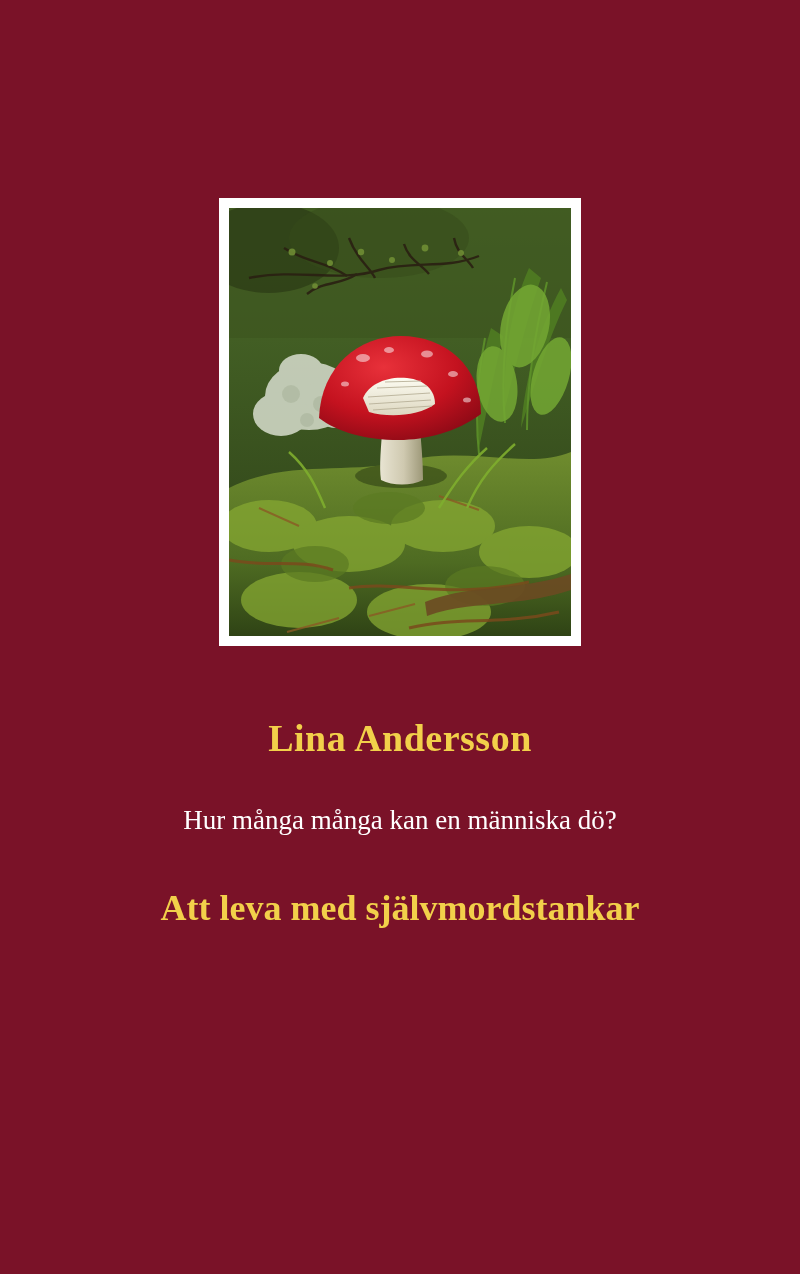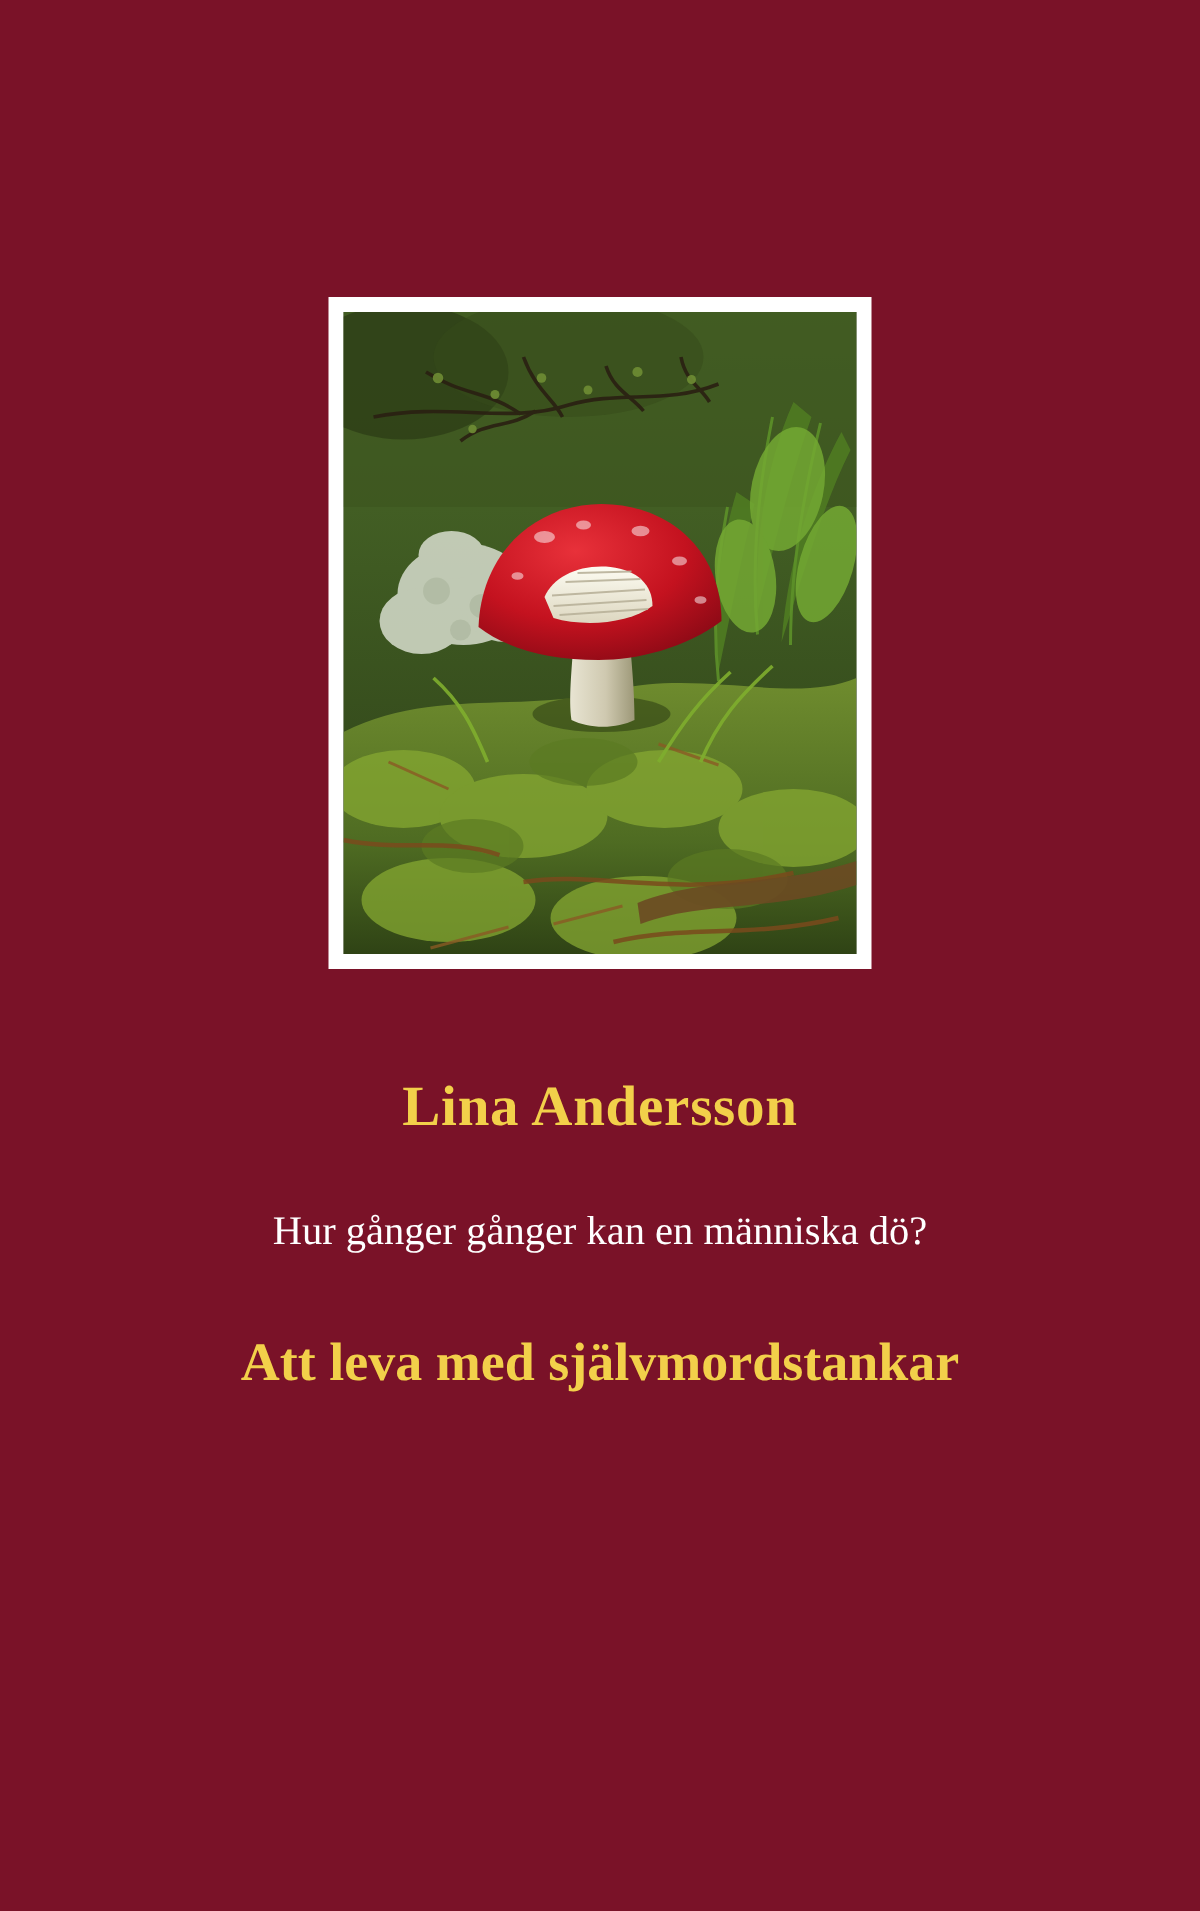--- a/index.html
+++ b/index.html
@@ -216,17 +216,17 @@
           <path d="M210 300 C 226 274, 238 258, 258 240"></path>
           <path d="M238 300 C 250 272, 264 256, 286 236"></path>
           <path d="M96 300 C 86 276, 78 260, 60 244"></path>
         </g>
       </svg>
     </div>
   </div>
 
   <div class="text-block">
     <div class="author">Lina Andersson</div>
-    <div class="subtitle">Hur gånger gånger kan en människa dö?</div>
+    <div class="subtitle">Hur många många kan en människa dö?</div>
     <div class="title">Att leva med självmordstankar</div>
   </div>
 
 </div>
 
 </body></html>

